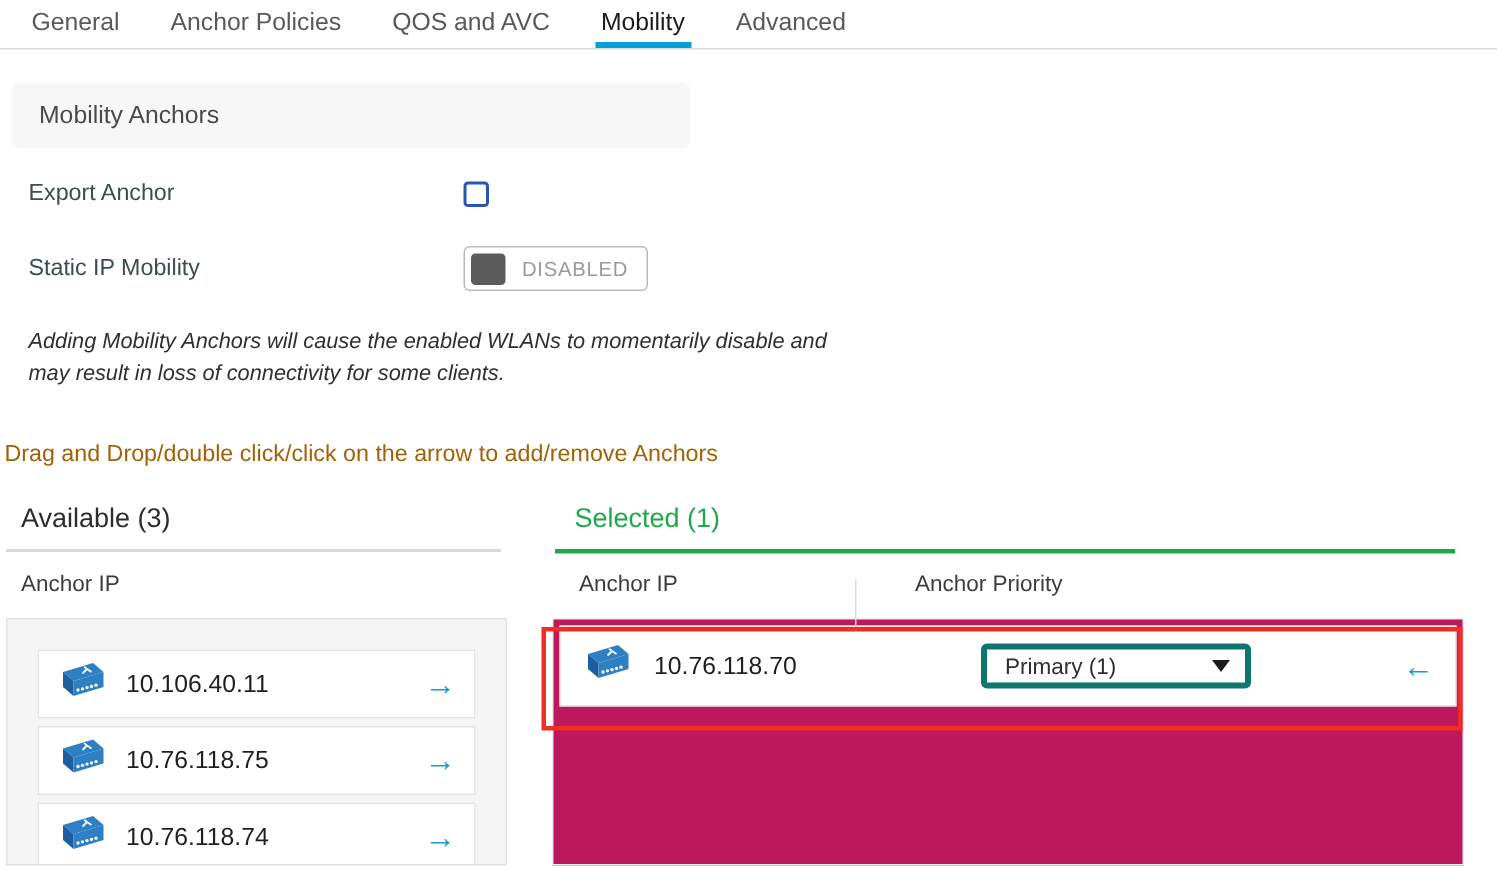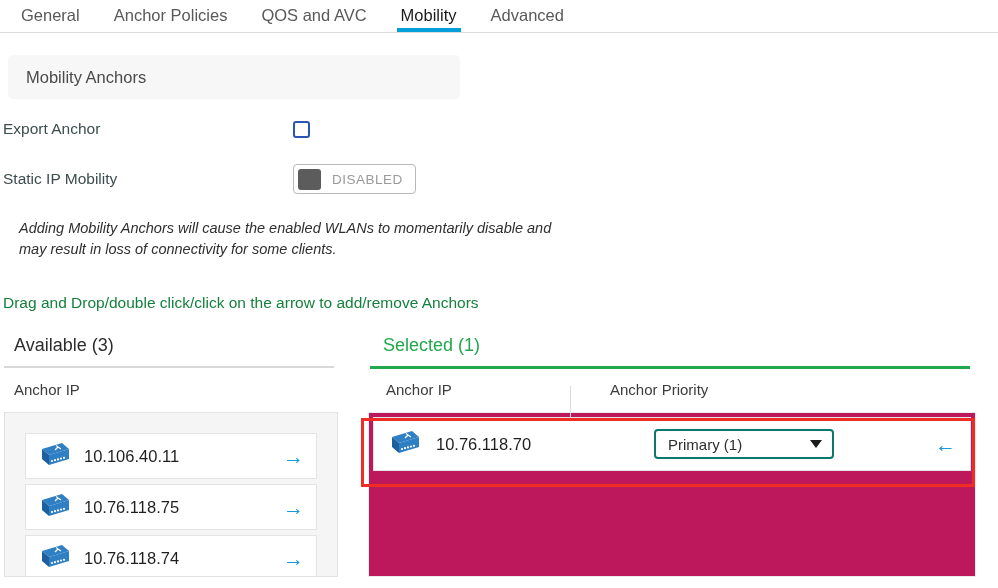--- a/index.html
+++ b/index.html
@@ -63,21 +63,21 @@
   }
   .section-head-text {
     font-size: 16.5px;
     color: #4a4a4a;
   }
 
   
   .form-row {
     display: flex;
     align-items: center;
-    margin-left: 3px;
+    margin-left: 19px;
     margin-top: 21px;
   }
   .form-label {
     font-size: 15.5px;
     color: #3d4d4d;
     width: 290px;
   }
   .checkbox {
     width: 17px;
     height: 17px;
@@ -119,21 +119,21 @@
     font-style: italic;
     color: #2f2f2f;
     line-height: 21px;
     width: 560px;
   }
 
   
   .hint {
     margin: 34px 0 0 3px;
     font-size: 15.5px;
-    color: #15803d;
+    color: #a16207;
   }
 
   
   .dual {
     position: relative;
     margin-top: 23px;
   }
   .col-title {
     font-size: 18px;
     position: absolute;
@@ -239,21 +239,21 @@
   .sel-item .ip {
     font-size: 16.5px;
     color: #1f1f1f;
     margin-left: 16px;
     width: 218px;
   }
 
   .prio-select {
     width: 180px;
     height: 30px;
-    border: 2px solid #0f766e;
+    border: 4px solid #0f766e;
     border-radius: 4px;
     background: #ffffff;
     display: flex;
     align-items: center;
     justify-content: space-between;
     padding: 0 10px 0 12px;
     box-sizing: border-box;
     font-size: 15px;
     color: #2e2e2e;
     cursor: pointer;

